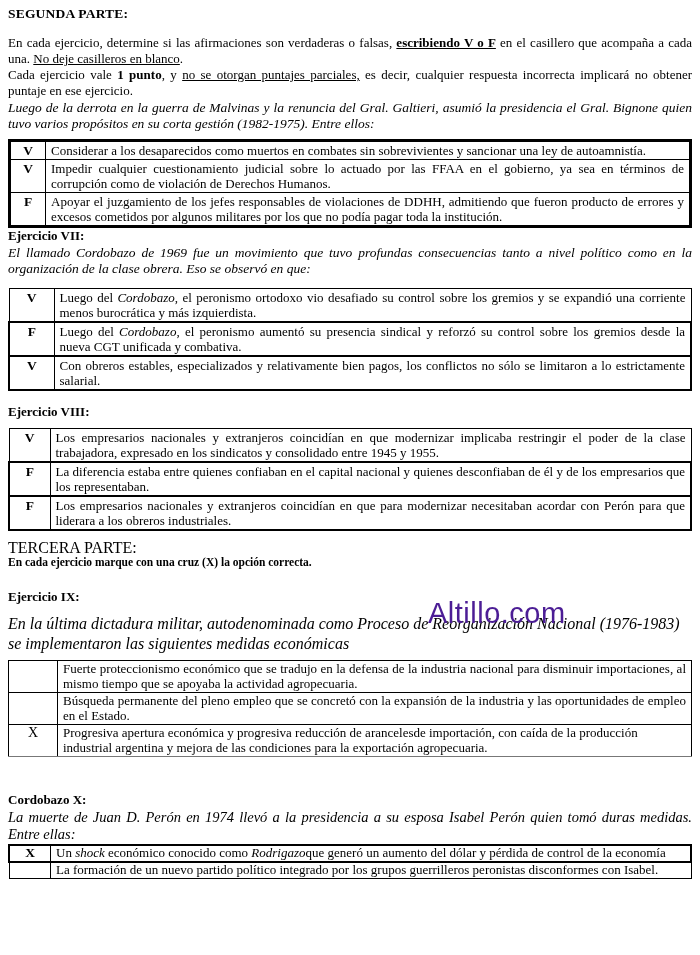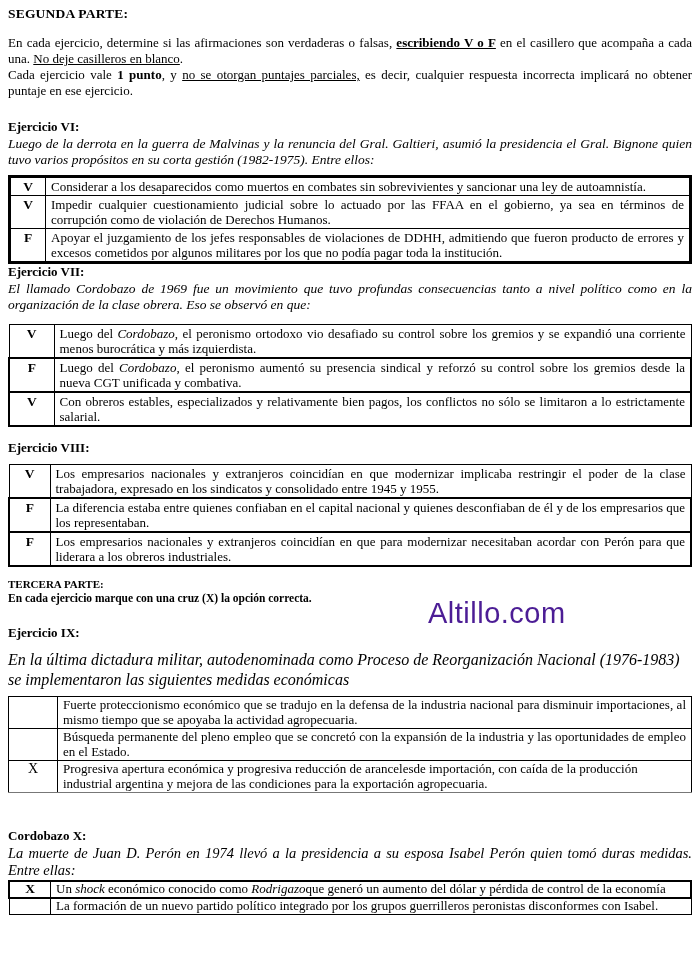--- a/index.html
+++ b/index.html
@@ -35,21 +35,21 @@
   table.t10 td.ans{width:36px;}
   table.t10 td{line-height:14.8px;padding-top:0;padding-bottom:0;}
   tr.thick td{border-top-width:2.5px;border-bottom-width:2.5px;}
   tr.thick td:first-child{border-left-width:2.5px;}
   tr.thick td:last-child{border-right-width:2.5px;border-radius:8px;}
   .it{font-style:italic;}
   .mt-sec6{margin-top:20px;}
   .mt-sec7{margin-top:0;}
   .mt-sec8{margin-top:13px;}
   .part3{margin-top:10px;}
-  .part3 .t1{font-weight:bold;font-size:11px;line-height:14px;}
+  .part3 .t1{font-weight:normal;font-size:16px;line-height:14px;}
   .part3 .t2{font-weight:bold;font-size:11.5px;line-height:14px;}
   .mt-sec9{margin-top:20px;}
   .mt-intro9{margin-top:9px;}
   .mt-sec10{margin-top:35px;}
   .mt-intro10{}
   .watermark{
     position:absolute;left:428px;top:597px;
     font-family:"Liberation Sans", sans-serif;font-size:29px;color:#4c1d95;
     letter-spacing:.5px;
   }
@@ -59,21 +59,20 @@
 
 <div class="page">
 
   <div class="h-title">SEGUNDA PARTE:</div>
 
   <div class="para">
     <span>En cada ejercicio, determine si las afirmaciones son verdaderas o falsas, </span><span class="bu">escribiendo V o F</span><span> en el casillero que acompaña a cada una. </span><span class="u">No deje casilleros en blanco</span><span>.</span><br>
     <span>Cada ejercicio vale </span><span class="b">1 punto</span><span>, y </span><span class="u">no se otorgan puntajes parciales,</span><span> es decir, cualquier respuesta incorrecta implicará no obtener puntaje en ese ejercicio.</span>
   </div>
 
-  <div class="exlabel mt-sec6">Ejercicio VI:</div>
   <div class="intro">Luego de la derrota en la guerra de Malvinas y la renuncia del Gral. Galtieri, asumió la presidencia el Gral. Bignone quien tuvo varios propósitos en su corta gestión (1982-1975). Entre ellos:</div>
   <table class="t6">
     <tbody>
         <tr>
       <td class="ans">V</td>
       <td>Considerar a los desaparecidos como muertos en combates sin sobrevivientes y sancionar una ley de autoamnistía.</td>
     </tr>
     <tr>
       <td class="ans">V</td>
       <td>Impedir cualquier cuestionamiento judicial sobre lo actuado por las FFAA en el gobierno, ya sea en términos de corrupción como de violación de Derechos Humanos.</td>

